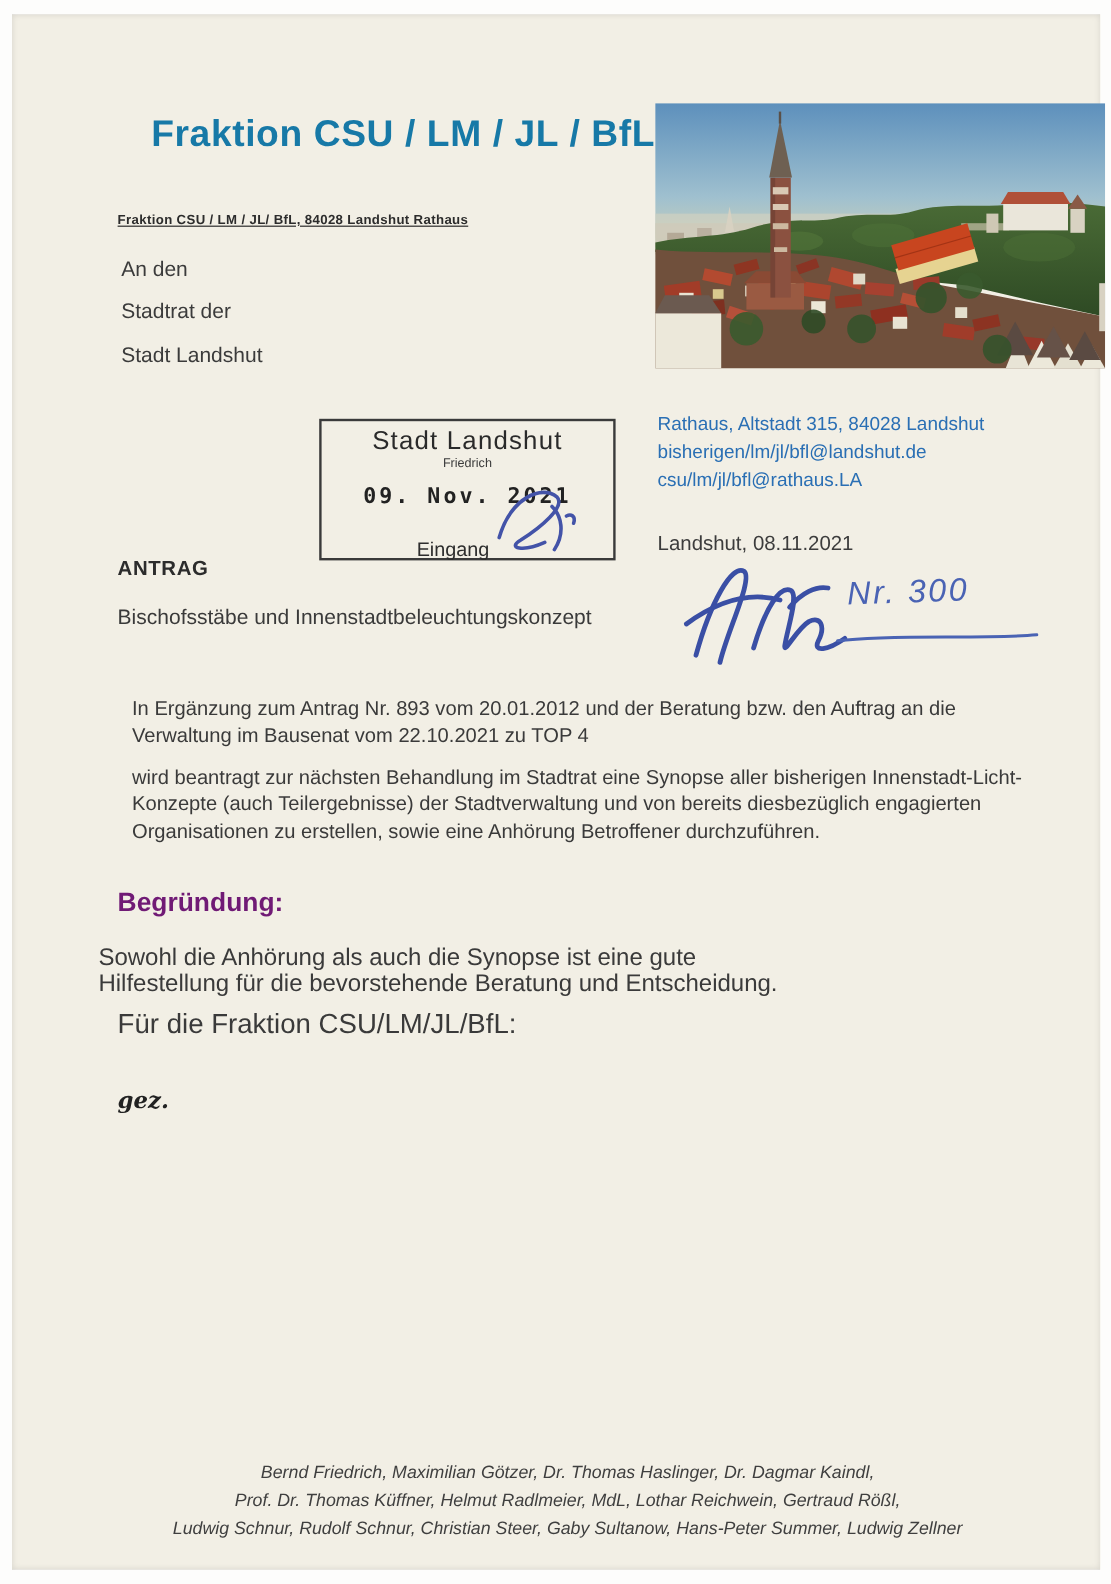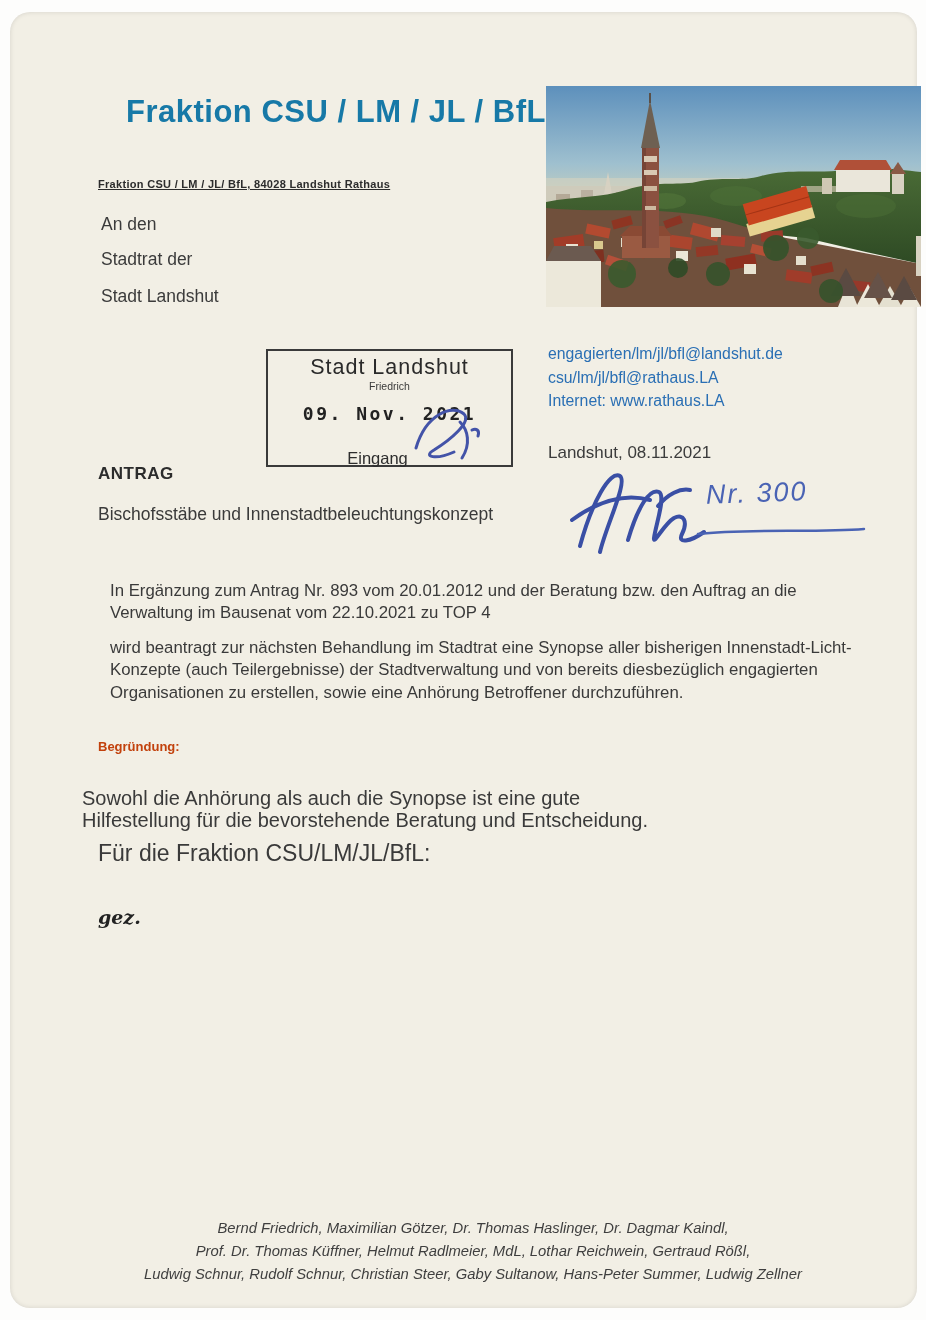--- a/index.html
+++ b/index.html
@@ -10,21 +10,20 @@
     height: 1320px;
     background: #fdfdfc;
     font-family: "Liberation Sans", sans-serif;
     overflow: hidden;
   }
   .paper {
     position: absolute;
     left: 10px; top: 12px; right: 9px; bottom: 12px;
     background: #f2efe5;
     box-shadow: 0 0 5px rgba(0,0,0,0.12) inset;
-    border-radius: 20px;
   }
   .abs { position: absolute; }
 
   .masthead {
     left: 116px; top: 82px;
     font-size: 31px;
     font-weight: bold;
     letter-spacing: 0.5px;
     color: #1779a7;
   }
@@ -75,21 +74,21 @@
     font-style: italic;
     letter-spacing: 2px;
     color: #4a63b4;
     transform: rotate(-2deg);
   }
   .note-underline { left: 686px; top: 514px; width: 172px; height: 12px; }
 
   .body-text { left: 88px; top: 556px; width: 782px; font-size: 16.8px; line-height: 22.4px; color: #3a3a3a; }
   .body-text p { margin: 12px; }
 
-  .begruendung-label { left: 88px; top: 727px; font-size: 13px; font-weight: bold; color: #c2410c; }
+  .begruendung-label { left: 88px; top: 727px; font-size: 22px; font-weight: bold; color: #701a75; }
   .begruendung-text { left: 72px; top: 749px; width: 612px; font-size: 20px; line-height: 22.4px; color: #3a3a3a; margin-top: 26px; }
 
   .closing { left: 88px; top: 828px; font-size: 23px; color: #3a3a3a; }
 
   .gez {
     left: 88px; top: 894px;
     font-family: "DejaVu Serif", serif;
     font-weight: bold;
     font-style: italic;
     font-size: 19px;
@@ -239,23 +238,23 @@
     </div>
     <svg class="abs stamp-squiggle" viewBox="0 0 80 66">
       <g fill="none" stroke="#4353a8" stroke-width="3" stroke-linecap="round">
         <path d="M8,48 C18,14 44,4 56,14 C64,22 42,40 26,50 C14,57 28,60 46,52"></path>
         <path d="M52,22 C60,30 63,44 54,58"></path>
         <path d="M64,30 C68,28 72,30 70,36"></path>
       </g>
     </svg>
 
     <div class="abs contact">
-      <div>engagierten/lm/jl/bfl@landshut.de</div>
+      <div>Rathaus, Altstadt 315, 84028 Landshut</div>
+      <div>bisherigen/lm/jl/bfl@landshut.de</div>
       <div>csu/lm/jl/bfl@rathaus.LA</div>
-      <div>Internet: www.rathaus.LA</div>
     </div>
 
     <div class="abs dateline">Landshut, 08.11.2021</div>
 
     <div class="abs antrag">ANTRAG</div>
     <div class="abs subject">Bischofsstäbe und Innenstadtbeleuchtungskonzept</div>
 
     <svg class="abs big-signature" viewBox="0 0 155 102">
       <g fill="none" stroke="#3a4fa5" stroke-width="4" stroke-linecap="round">
         <path d="M18,84 C30,40 48,8 58,14 C66,20 44,64 38,90"></path>

